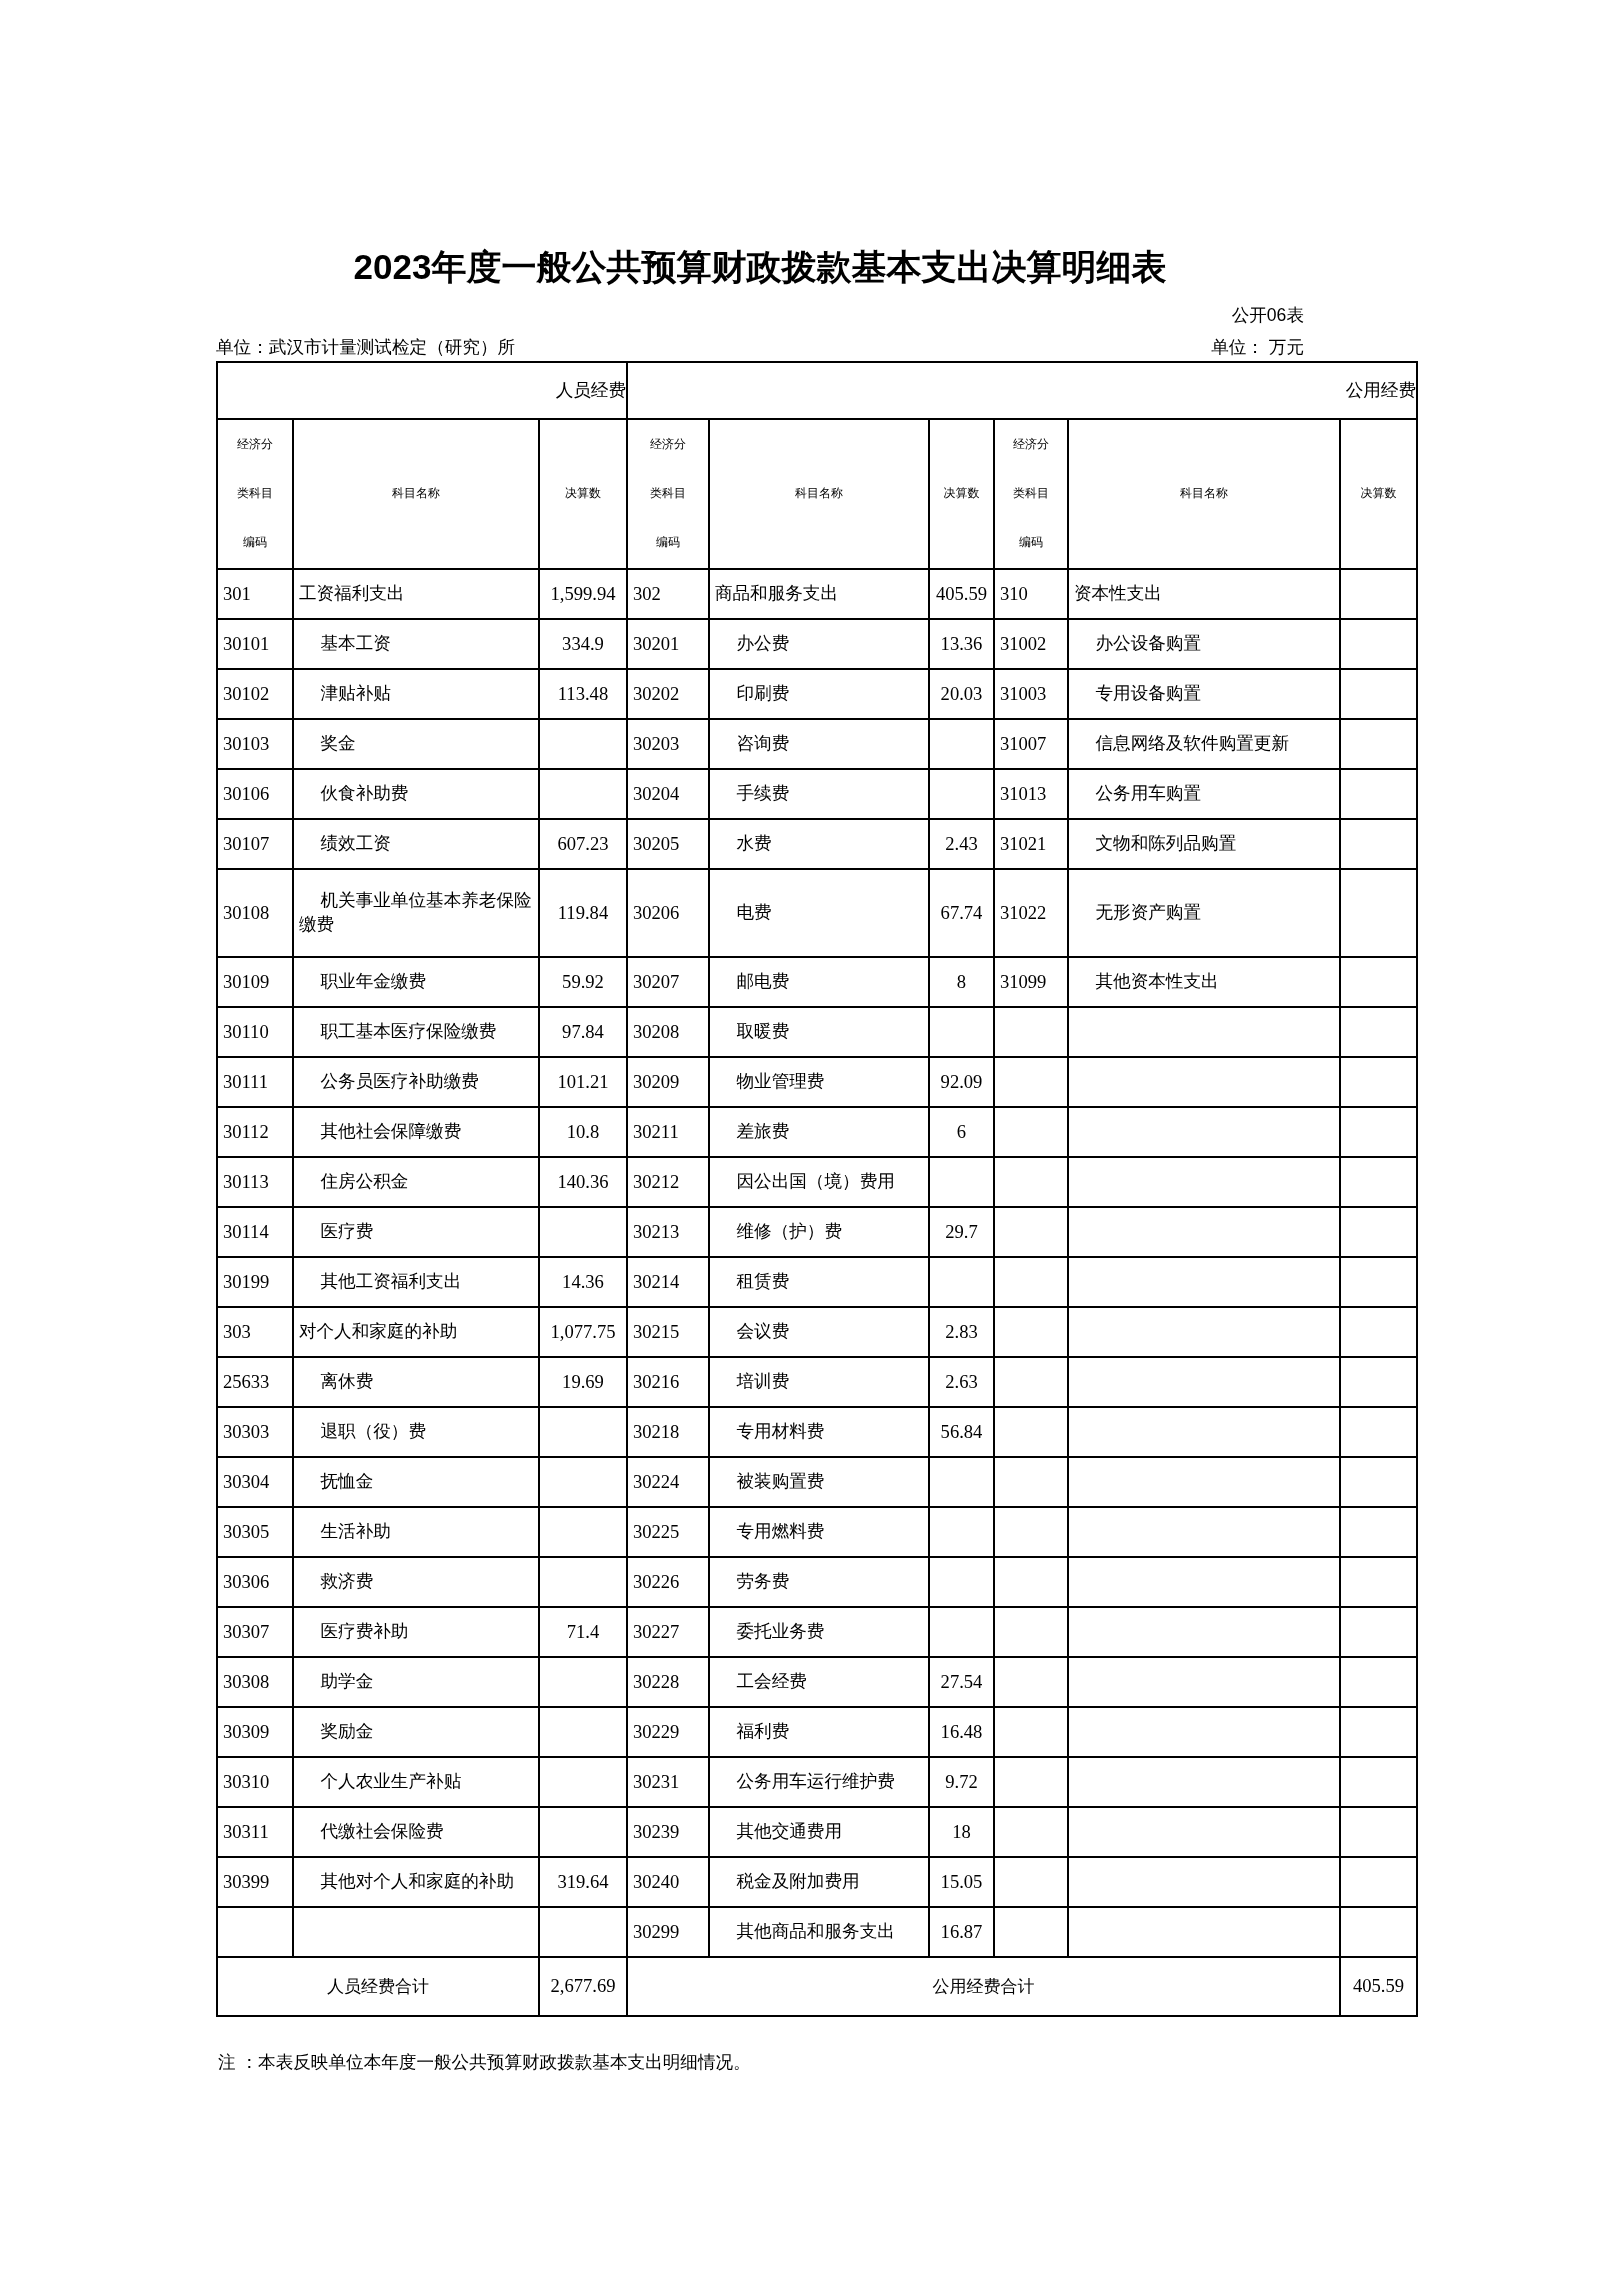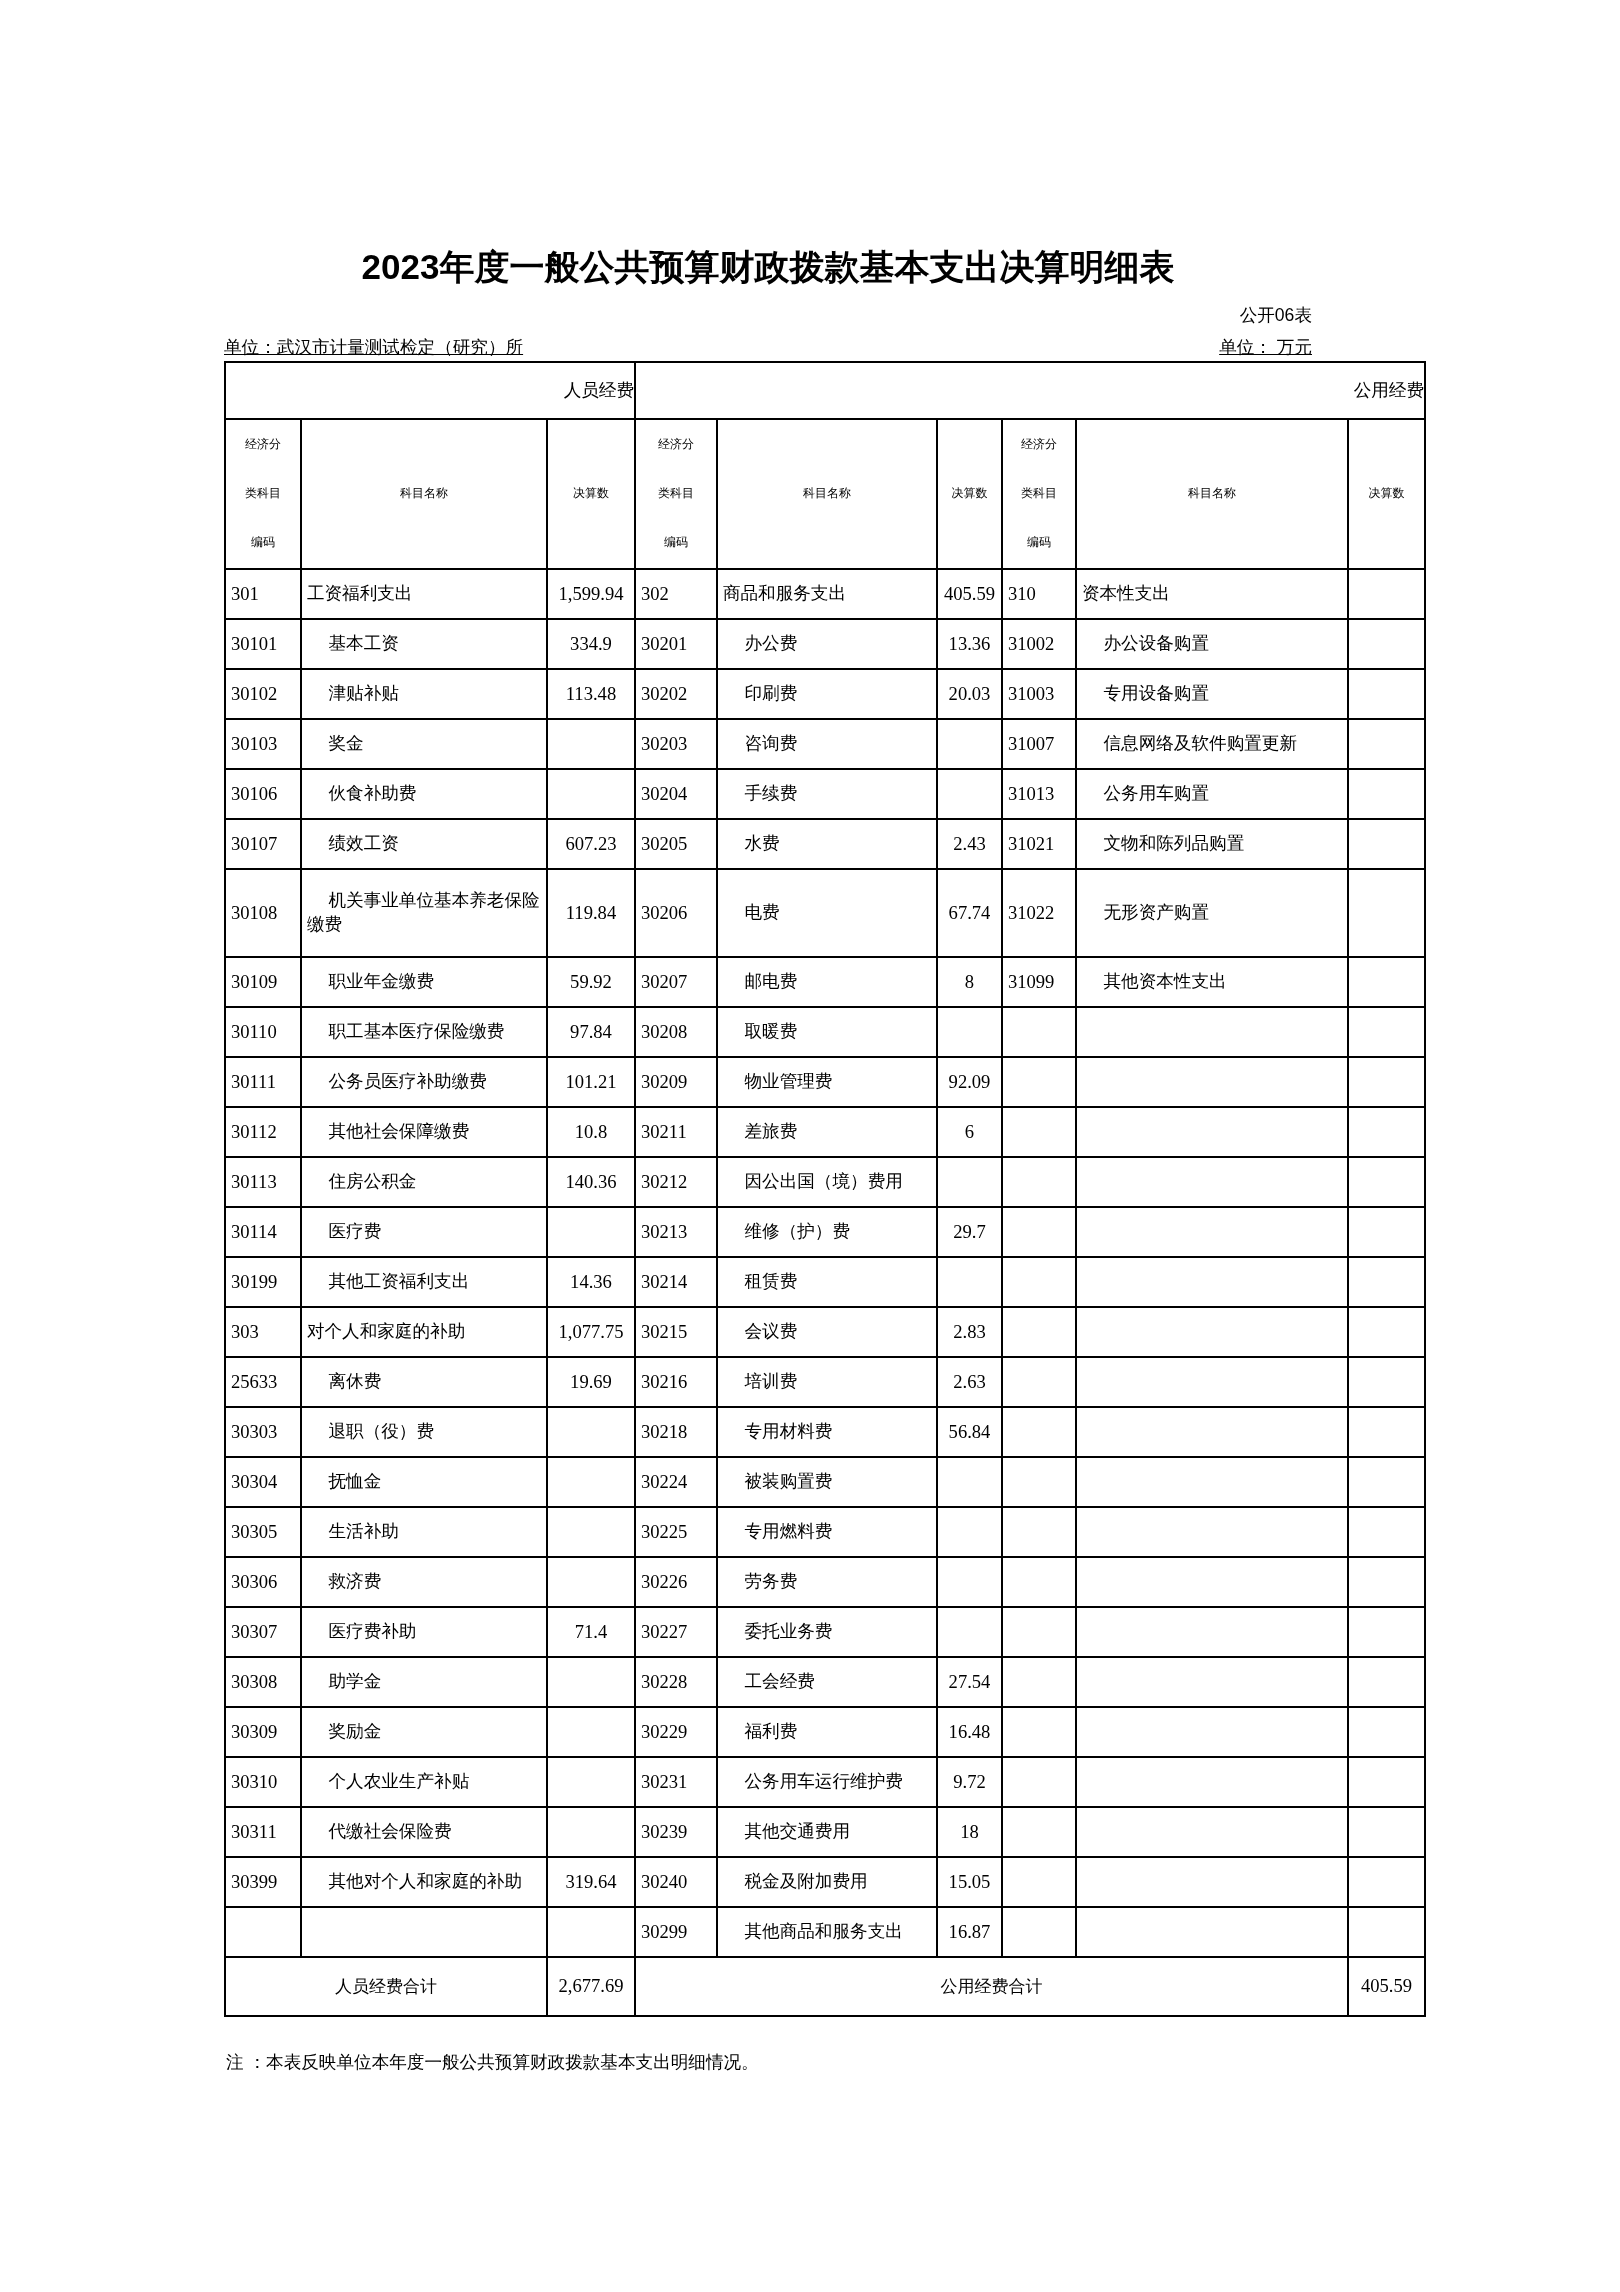--- a/index.html
+++ b/index.html
@@ -2,31 +2,31 @@
 <html><head>
 <meta charset="utf-8">
 <style>
   html, body { margin:0; padding:0; background:#ffffff; }
   .page {
     position:relative; width:1620px; height:2293px;
     background:#ffffff; color:#000000;
     font-family:"Liberation Sans", sans-serif;
     overflow:hidden;
   }
-  .sheet { position:absolute; left:224px; top:0; width:1088px; }
+  .sheet { position:absolute; left:216px; top:0; width:1088px; }
 
   .title {
     margin-top:247px; text-align:center;
     font-size:35px; font-weight:bold; line-height:1.15;
     white-space:nowrap;
   }
   .form-label { text-align:right; font-size:17.6px; margin-top:15.7px; }
   .unit-row {
     display:flex; justify-content:space-between; align-items:flex-start;
-    font-size:17.6px; margin-top:7.8px;text-decoration:underline;
+    font-size:17.6px; margin-top:7.8px;
   }
 
   table.budget-table {
     border-collapse:collapse; table-layout:fixed;
     width:1200px; margin-top:2px;
     border:2.9px solid #000;
   }
   .budget-table th, .budget-table td {
     border:2px solid #000; padding:0;
     font-weight:normal; overflow:hidden;

